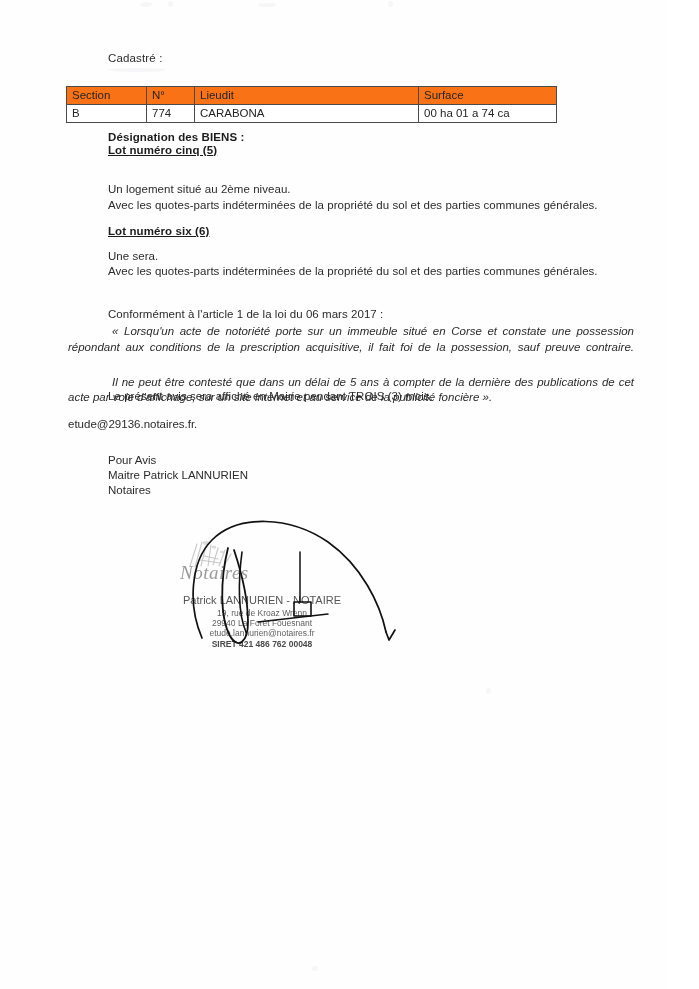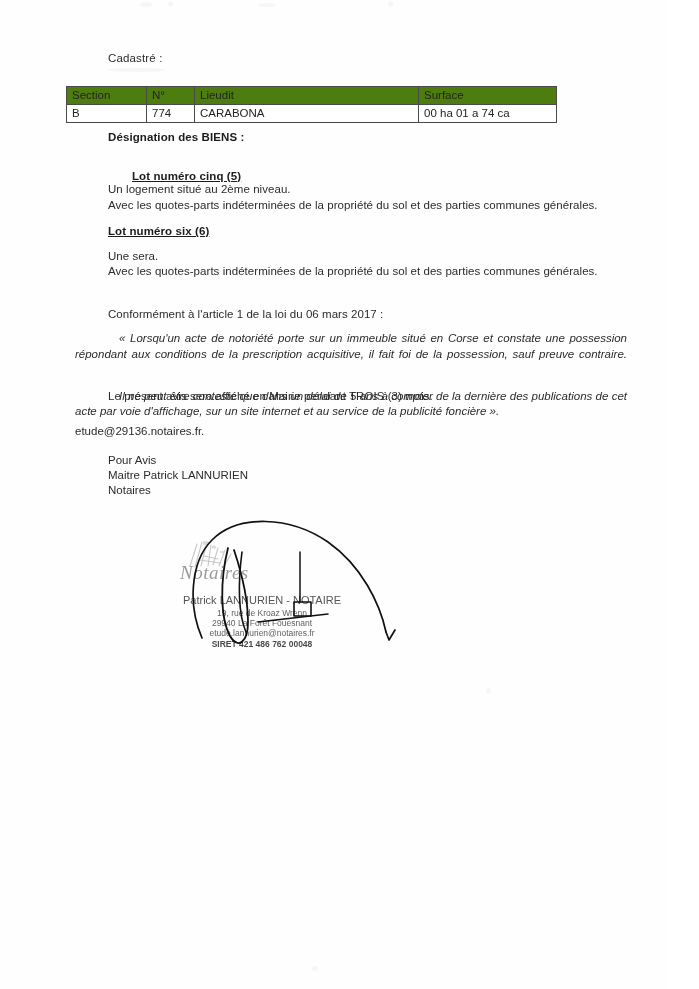--- a/index.html
+++ b/index.html
@@ -58,21 +58,21 @@
     height: 14px;
     line-height: 14px;
     white-space: nowrap;
     overflow: hidden;
   }
   .col-section { width: 70px; }
   .col-num     { width: 38px; }
   .col-lieudit { width: 214px; }
   .col-surface { width: 128px; }
   tr.head td {
-    background: #4d7c0f;
+    background: #f97316;
   }
   tr.data td {
     background: #ffffff;
   }
 
   
   .h-bold {
     position: absolute;
     left: 108px;
     font-size: 11.5px;
@@ -105,21 +105,21 @@
     width: 574px;
     font-size: 11.5px;
     color: #2b2b2b;
     text-align: justify;
     line-height: 15.5px;
   }
   .block-just.italic {
     font-style: italic;
   }
   .block-just p {
-    margin: 11px;
+    margin: 4px;
     text-indent: 44px;
   }
   .block-just p.no-indent { text-indent: 0; }
   .block-just p:after {
     content: "";
     display: inline-block;
     width: 100%;
   }
   .block-just p.last:after { display: none; }
 
@@ -229,21 +229,21 @@
         <td class="col-section">B</td>
         <td class="col-num">774</td>
         <td class="col-lieudit">CARABONA</td>
         <td class="col-surface">00 ha 01 a 74 ca</td>
       </tr>
     </tbody>
       </table>
 
     <div class="h-bold" style="top:131px;">Désignation des BIENS :</div>
 
-    <div class="h-underline" style="top:170px;margin-left:24px;">Lot numéro cinq  (5)</div>
+    <div class="h-underline" style="top:144px;">Lot numéro cinq  (5)</div>
     <div class="p-line" style="top:183px;">Un logement situé au 2ème niveau.</div>
     <div class="p-line" style="top:199px;">Avec les quotes-parts indéterminées de la propriété du sol et des parties communes générales.</div>
 
     <div class="h-underline" style="top:225px;">Lot numéro six  (6)</div>
     <div class="p-line" style="top:250px;">Une sera.</div>
     <div class="p-line" style="top:265px;">Avec les quotes-parts indéterminées de la propriété du sol et des parties communes générales.</div>
 
     <div class="p-line" style="top:308px;">Conformément à l'article 1 de la loi du 06 mars 2017 :</div>
 
     <div class="block-just italic" style="top:320px;">

